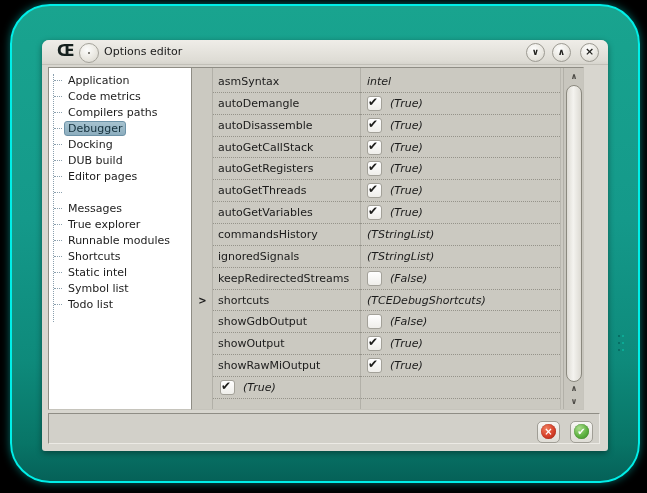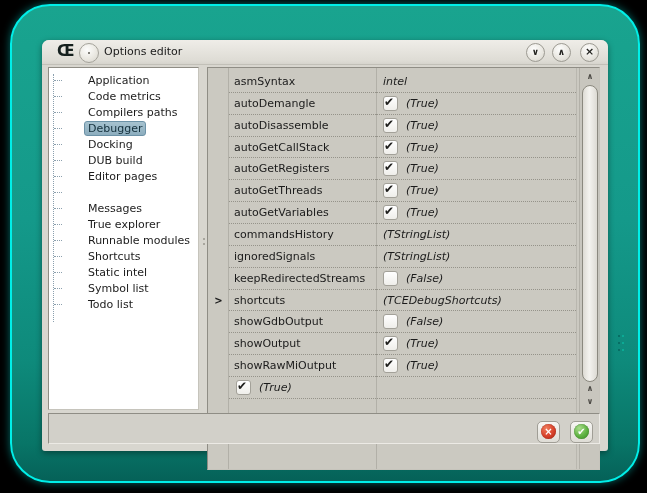--- a/index.html
+++ b/index.html
@@ -51,36 +51,36 @@
   .tb-close{left:538px;font-size:11px;}
 
   
   .sidebar{
     position:absolute;left:6px;top:27px;width:151px;height:343px;background:#ffffff;
     border:1px solid;border-color:#8f8d85 #c6c4bc #c6c4bc #8f8d85;box-sizing:border-box;
     overflow:hidden;
   }
   .tree{position:relative;padding-top:4px;}
   .tree-vline{position:absolute;left:4px;top:6px;height:248px;border-left:1px dotted #8ba0ae;}
-  .tree-item{height:16px;display:flex;align-items:center;font-size:11px;color:#1c1c1c;cursor:default;gap:20px;}
+  .tree-item{height:16px;display:flex;align-items:center;font-size:11px;color:#1c1c1c;cursor:default;}
   .tree-connector{width:8px;height:0;border-top:1px dotted #8ba0ae;margin-left:5px;margin-right:2px;}
   .tree-label{padding:0 3px;border:1px solid transparent;border-radius:3px;line-height:13px;white-space:nowrap;}
   .tree-label.selected{
     background:linear-gradient(180deg,#a6c2cf,#8cadbe);
     border-color:#6c92a7;color:#14303c;
   }
 
   
   .splitter{position:absolute;left:158px;top:27px;width:7px;height:343px;}
   .splitter i{display:block;width:2px;height:2px;border-radius:50%;background:#98968e;margin:3px auto 0;}
   .splitter .grip{position:absolute;top:168px;left:0;right:0;}
 
   
   .grid{
-    position:absolute;left:165px;top:27px;width:393px;height:403px;
+    position:absolute;left:149px;top:27px;width:393px;height:343px;
     background:#cbc9c1;border:1px solid;border-color:#8f8d85 #c6c4bc #c6c4bc #8f8d85;
     box-sizing:border-box;overflow:hidden;
   }
   .vline-gutter{position:absolute;left:20px;top:0;bottom:0;border-left:1px solid #b2b0a8;}
   .vline-namval{position:absolute;left:168px;top:0;bottom:0;border-left:1px solid #b2b0a8;}
   .vline-right{position:absolute;left:368px;top:0;bottom:0;border-left:1px solid #b9b7af;}
   .grid-rows{position:absolute;left:0;top:3px;width:368px;}
   .grid-row{display:flex;height:21.87px;box-sizing:border-box;align-items:center;}
   .cell-gutter{width:21px;text-align:center;font-size:10px;font-weight:bold;color:#1b1b1b;align-self:stretch;line-height:21px;}
   .cell-name{width:147px;padding-left:5px;font-size:11px;color:#1b1b1b;box-sizing:border-box;

